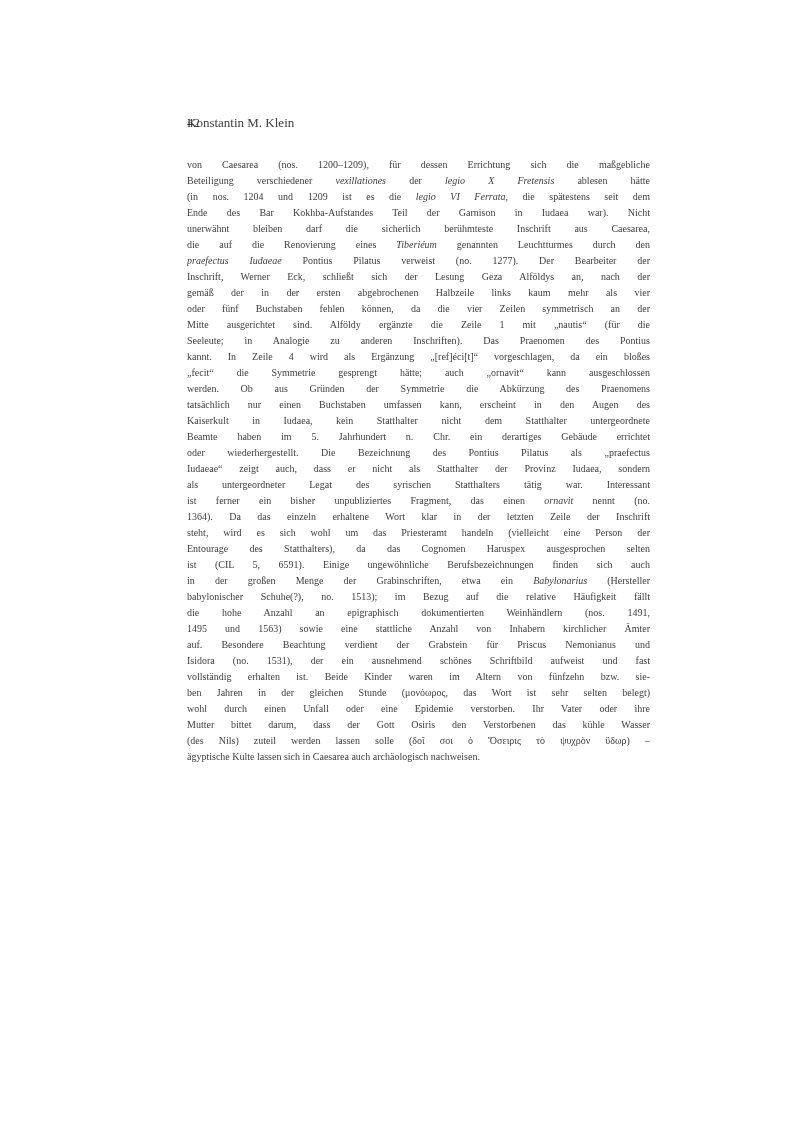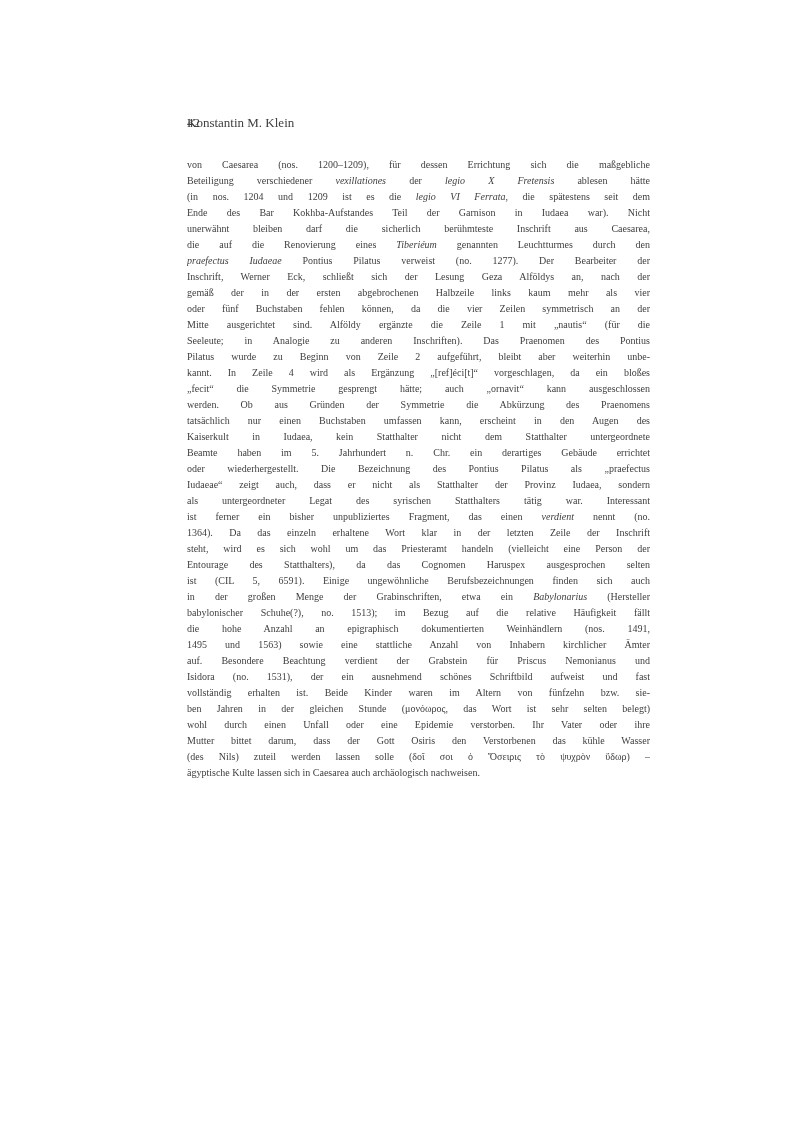--- a/index.html
+++ b/index.html
@@ -66,31 +66,30 @@
         <div class="line"><span>(in nos. 1204 und 1209 ist es die </span><span class="it">legio VI Ferrata</span><span>, die spätestens seit dem</span></div>
         <div class="line"><span>Ende des Bar Kokhba-Aufstandes Teil der Garnison in Iudaea war). Nicht</span></div>
         <div class="line"><span>unerwähnt bleiben darf die sicherlich berühmteste Inschrift aus Caesarea,</span></div>
         <div class="line"><span>die auf die Renovierung eines </span><span class="it">Tiberiéum</span><span> genannten Leuchtturmes durch den</span></div>
         <div class="line"><span class="it">praefectus Iudaeae</span><span> Pontius Pilatus verweist (no. 1277). Der Bearbeiter der</span></div>
         <div class="line"><span>Inschrift, Werner Eck, schließt sich der Lesung Geza Alföldys an, nach der</span></div>
         <div class="line"><span>gemäß der in der ersten abgebrochenen Halbzeile links kaum mehr als vier</span></div>
         <div class="line"><span>oder fünf Buchstaben fehlen können, da die vier Zeilen symmetrisch an der</span></div>
         <div class="line"><span>Mitte ausgerichtet sind. Alföldy ergänzte die Zeile 1 mit „nautis“ (für die</span></div>
         <div class="line"><span>Seeleute; in Analogie zu anderen Inschriften). Das Praenomen des Pontius</span></div>
-        <div class="line"><span>Pilatus wurde zu Beginn von Zeile 2 aufgeführt, bleibt aber weiterhin unbe-</span></div>
         <div class="line"><span>kannt. In Zeile 4 wird als Ergänzung „[ref]éci[t]“ vorgeschlagen, da ein bloßes</span></div>
         <div class="line"><span>„fecit“ die Symmetrie gesprengt hätte; auch „ornavit“ kann ausgeschlossen</span></div>
         <div class="line"><span>werden. Ob aus Gründen der Symmetrie die Abkürzung des Praenomens</span></div>
         <div class="line"><span>tatsächlich nur einen Buchstaben umfassen kann, erscheint in den Augen des</span></div>
         <div class="line"><span>Kaiserkult in Iudaea, kein Statthalter nicht dem Statthalter untergeordnete</span></div>
         <div class="line"><span>Beamte haben im 5. Jahrhundert n. Chr. ein derartiges Gebäude errichtet</span></div>
         <div class="line"><span>oder wiederhergestellt. Die Bezeichnung des Pontius Pilatus als „praefectus</span></div>
         <div class="line"><span>Iudaeae“ zeigt auch, dass er nicht als Statthalter der Provinz Iudaea, sondern</span></div>
         <div class="line"><span>als untergeordneter Legat des syrischen Statthalters tätig war. Interessant</span></div>
-        <div class="line"><span>ist ferner ein bisher unpubliziertes Fragment, das einen </span><span class="it">verdient</span><span> nennt (no.</span></div>
+        <div class="line"><span>ist ferner ein bisher unpubliziertes Fragment, das einen </span><span class="it">ornavit</span><span> nennt (no.</span></div>
         <div class="line"><span>1364). Da das einzeln erhaltene Wort klar in der letzten Zeile der Inschrift</span></div>
         <div class="line"><span>steht, wird es sich wohl um das Priesteramt handeln (vielleicht eine Person der</span></div>
         <div class="line"><span>Entourage des Statthalters), da das Cognomen Haruspex ausgesprochen selten</span></div>
         <div class="line"><span>ist (CIL 5, 6591). Einige ungewöhnliche Berufsbezeichnungen finden sich auch</span></div>
         <div class="line"><span>in der großen Menge der Grabinschriften, etwa ein </span><span class="it">Babylonarius</span><span> (Hersteller</span></div>
         <div class="line"><span>babylonischer Schuhe(?), no. 1513); im Bezug auf die relative Häufigkeit fällt</span></div>
         <div class="line"><span>die hohe Anzahl an epigraphisch dokumentierten Weinhändlern (nos. 1491,</span></div>
         <div class="line"><span>1495 und 1563) sowie eine stattliche Anzahl von Inhabern kirchlicher Ämter</span></div>
         <div class="line"><span>auf. Besondere Beachtung verdient der Grabstein für Priscus Nemonianus und</span></div>
         <div class="line"><span>Isidora (no. 1531), der ein ausnehmend schönes Schriftbild aufweist und fast</span></div>

